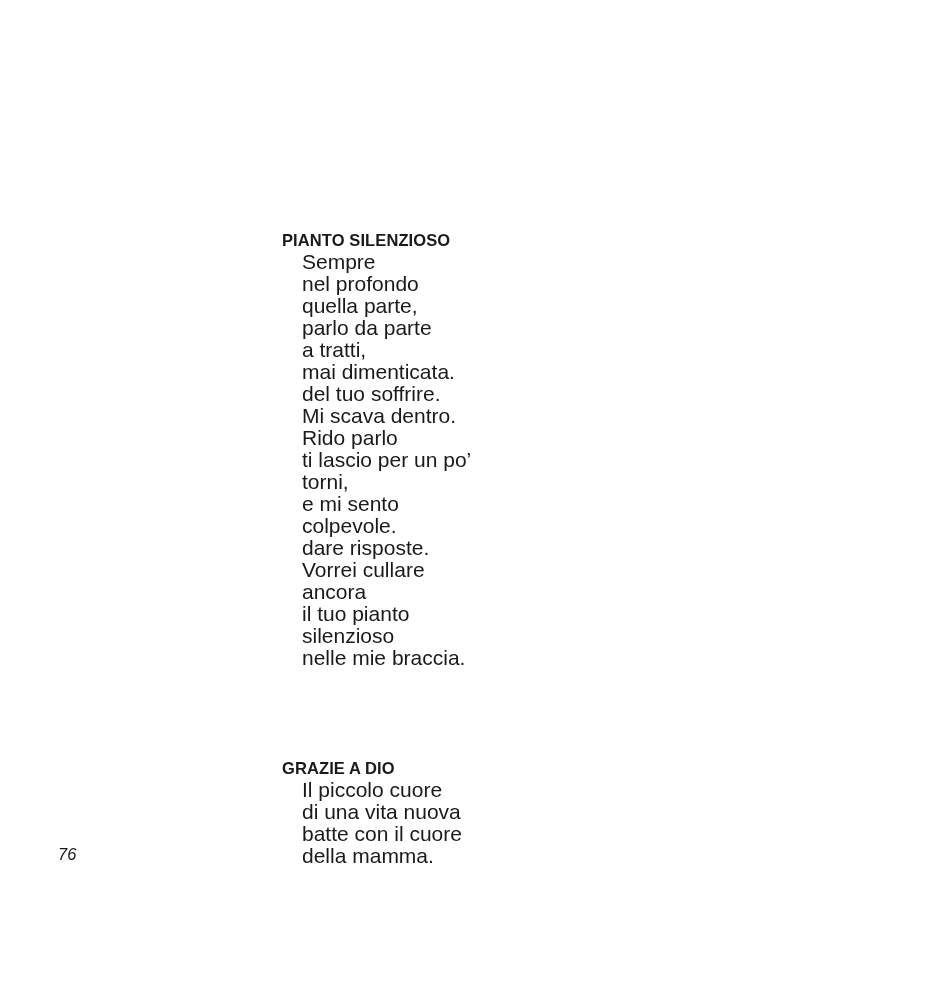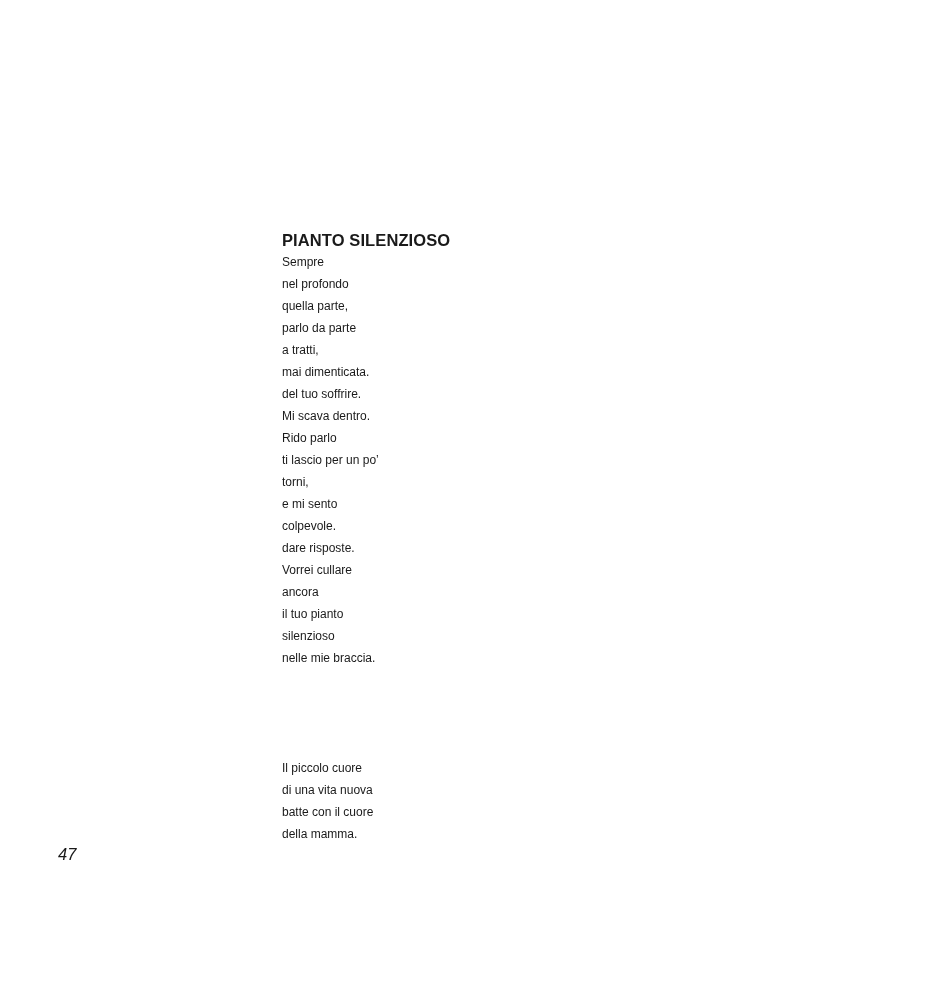--- a/index.html
+++ b/index.html
@@ -22,24 +22,25 @@
     }
     .poem-title {
       font-weight: bold;
       font-size: 16.5px;
       line-height: 22px;
       height: 22px;
       letter-spacing: 0.1px;
       white-space: nowrap;
     }
     .poem-line {
-      font-size: 12px;
+      font-size: 21px;
       line-height: 22px;
       height: 22px;
       white-space: nowrap;
+      margin-left: 20px;
     }
     #poem-1 { top: 229px; }
     #poem-2 { top: 757px; }
     .page-number {
       position: absolute;
       left: 58px;
       top: 843px;
       font-size: 16.5px;
       line-height: 22px;
       font-style: italic;
@@ -65,19 +66,20 @@
   <div class="poem-line">colpevole.</div>
   <div class="poem-line">dare risposte.</div>
   <div class="poem-line">Vorrei cullare</div>
   <div class="poem-line">ancora</div>
   <div class="poem-line">il tuo pianto</div>
   <div class="poem-line">silenzioso</div>
   <div class="poem-line">nelle mie braccia.</div>
 </div>
 
 <div class="poem" id="poem-2">
+  <div class="poem-title">GRAZIE A DIO</div>
   <div class="poem-line">Il piccolo cuore</div>
   <div class="poem-line">di una vita nuova</div>
   <div class="poem-line">batte con il cuore</div>
   <div class="poem-line">della mamma.</div>
 </div>
 
-<div class="page-number">47</div>
+<div class="page-number">76</div>
 
 </body></html>

